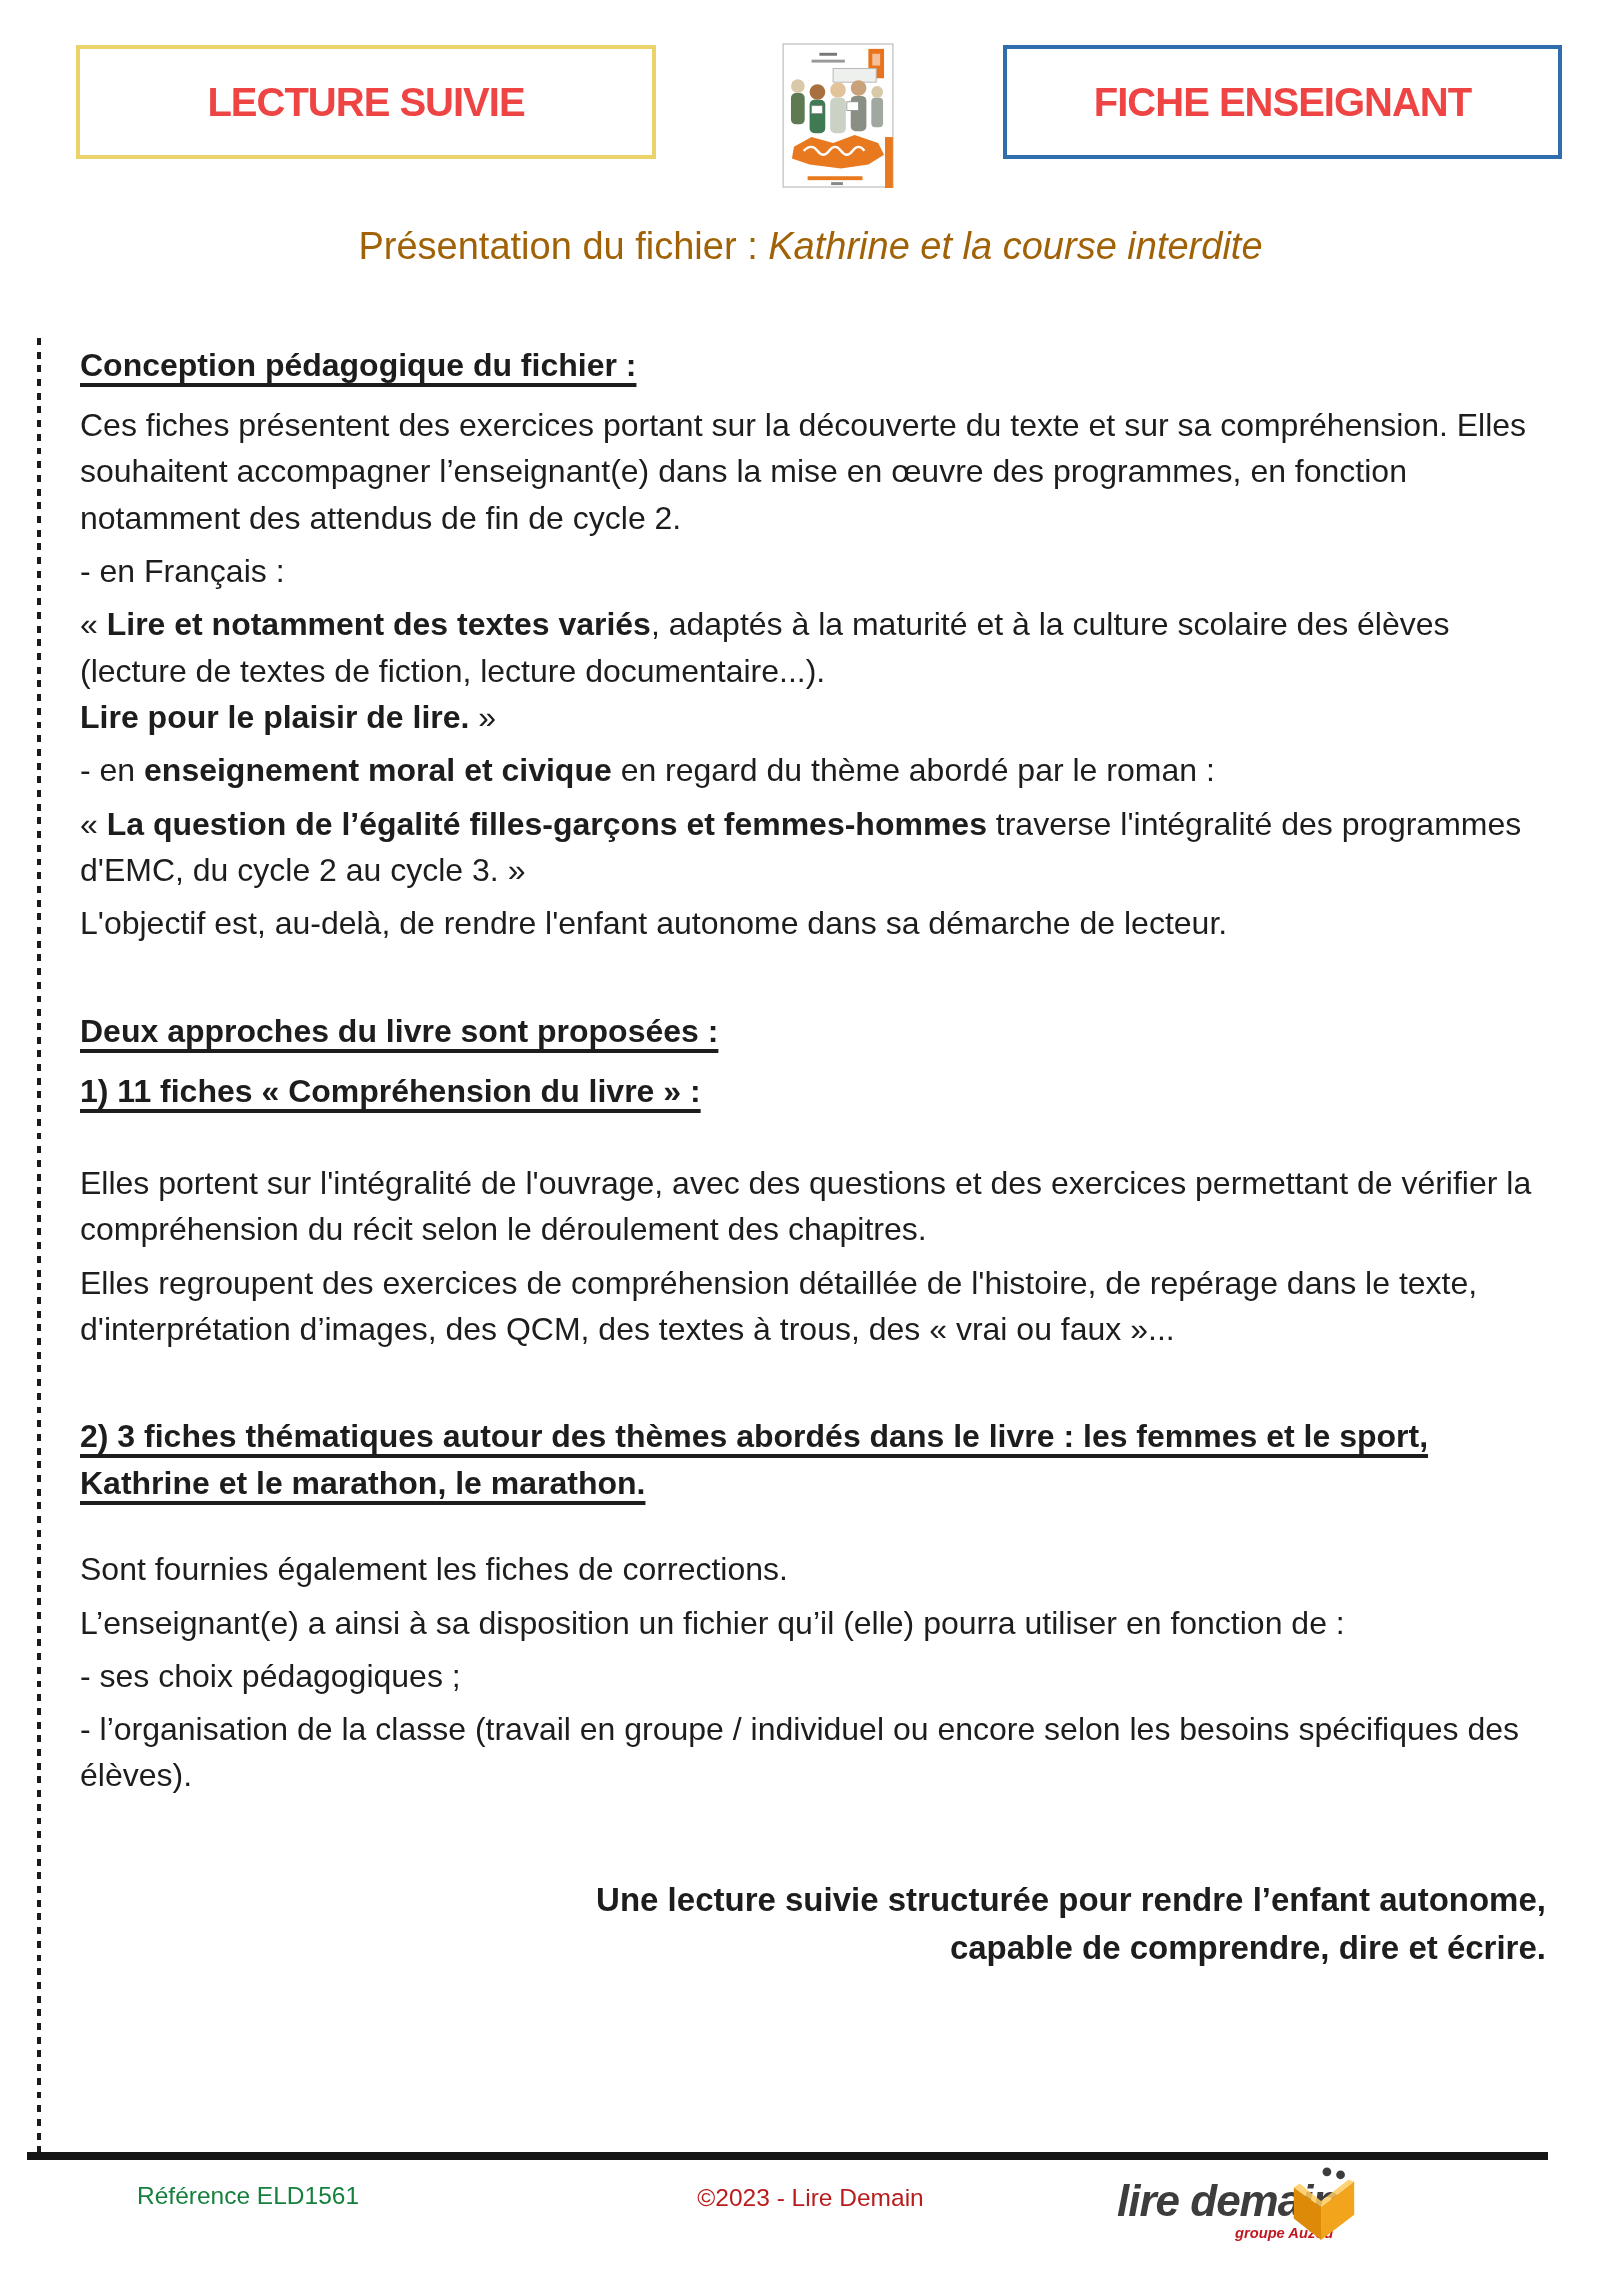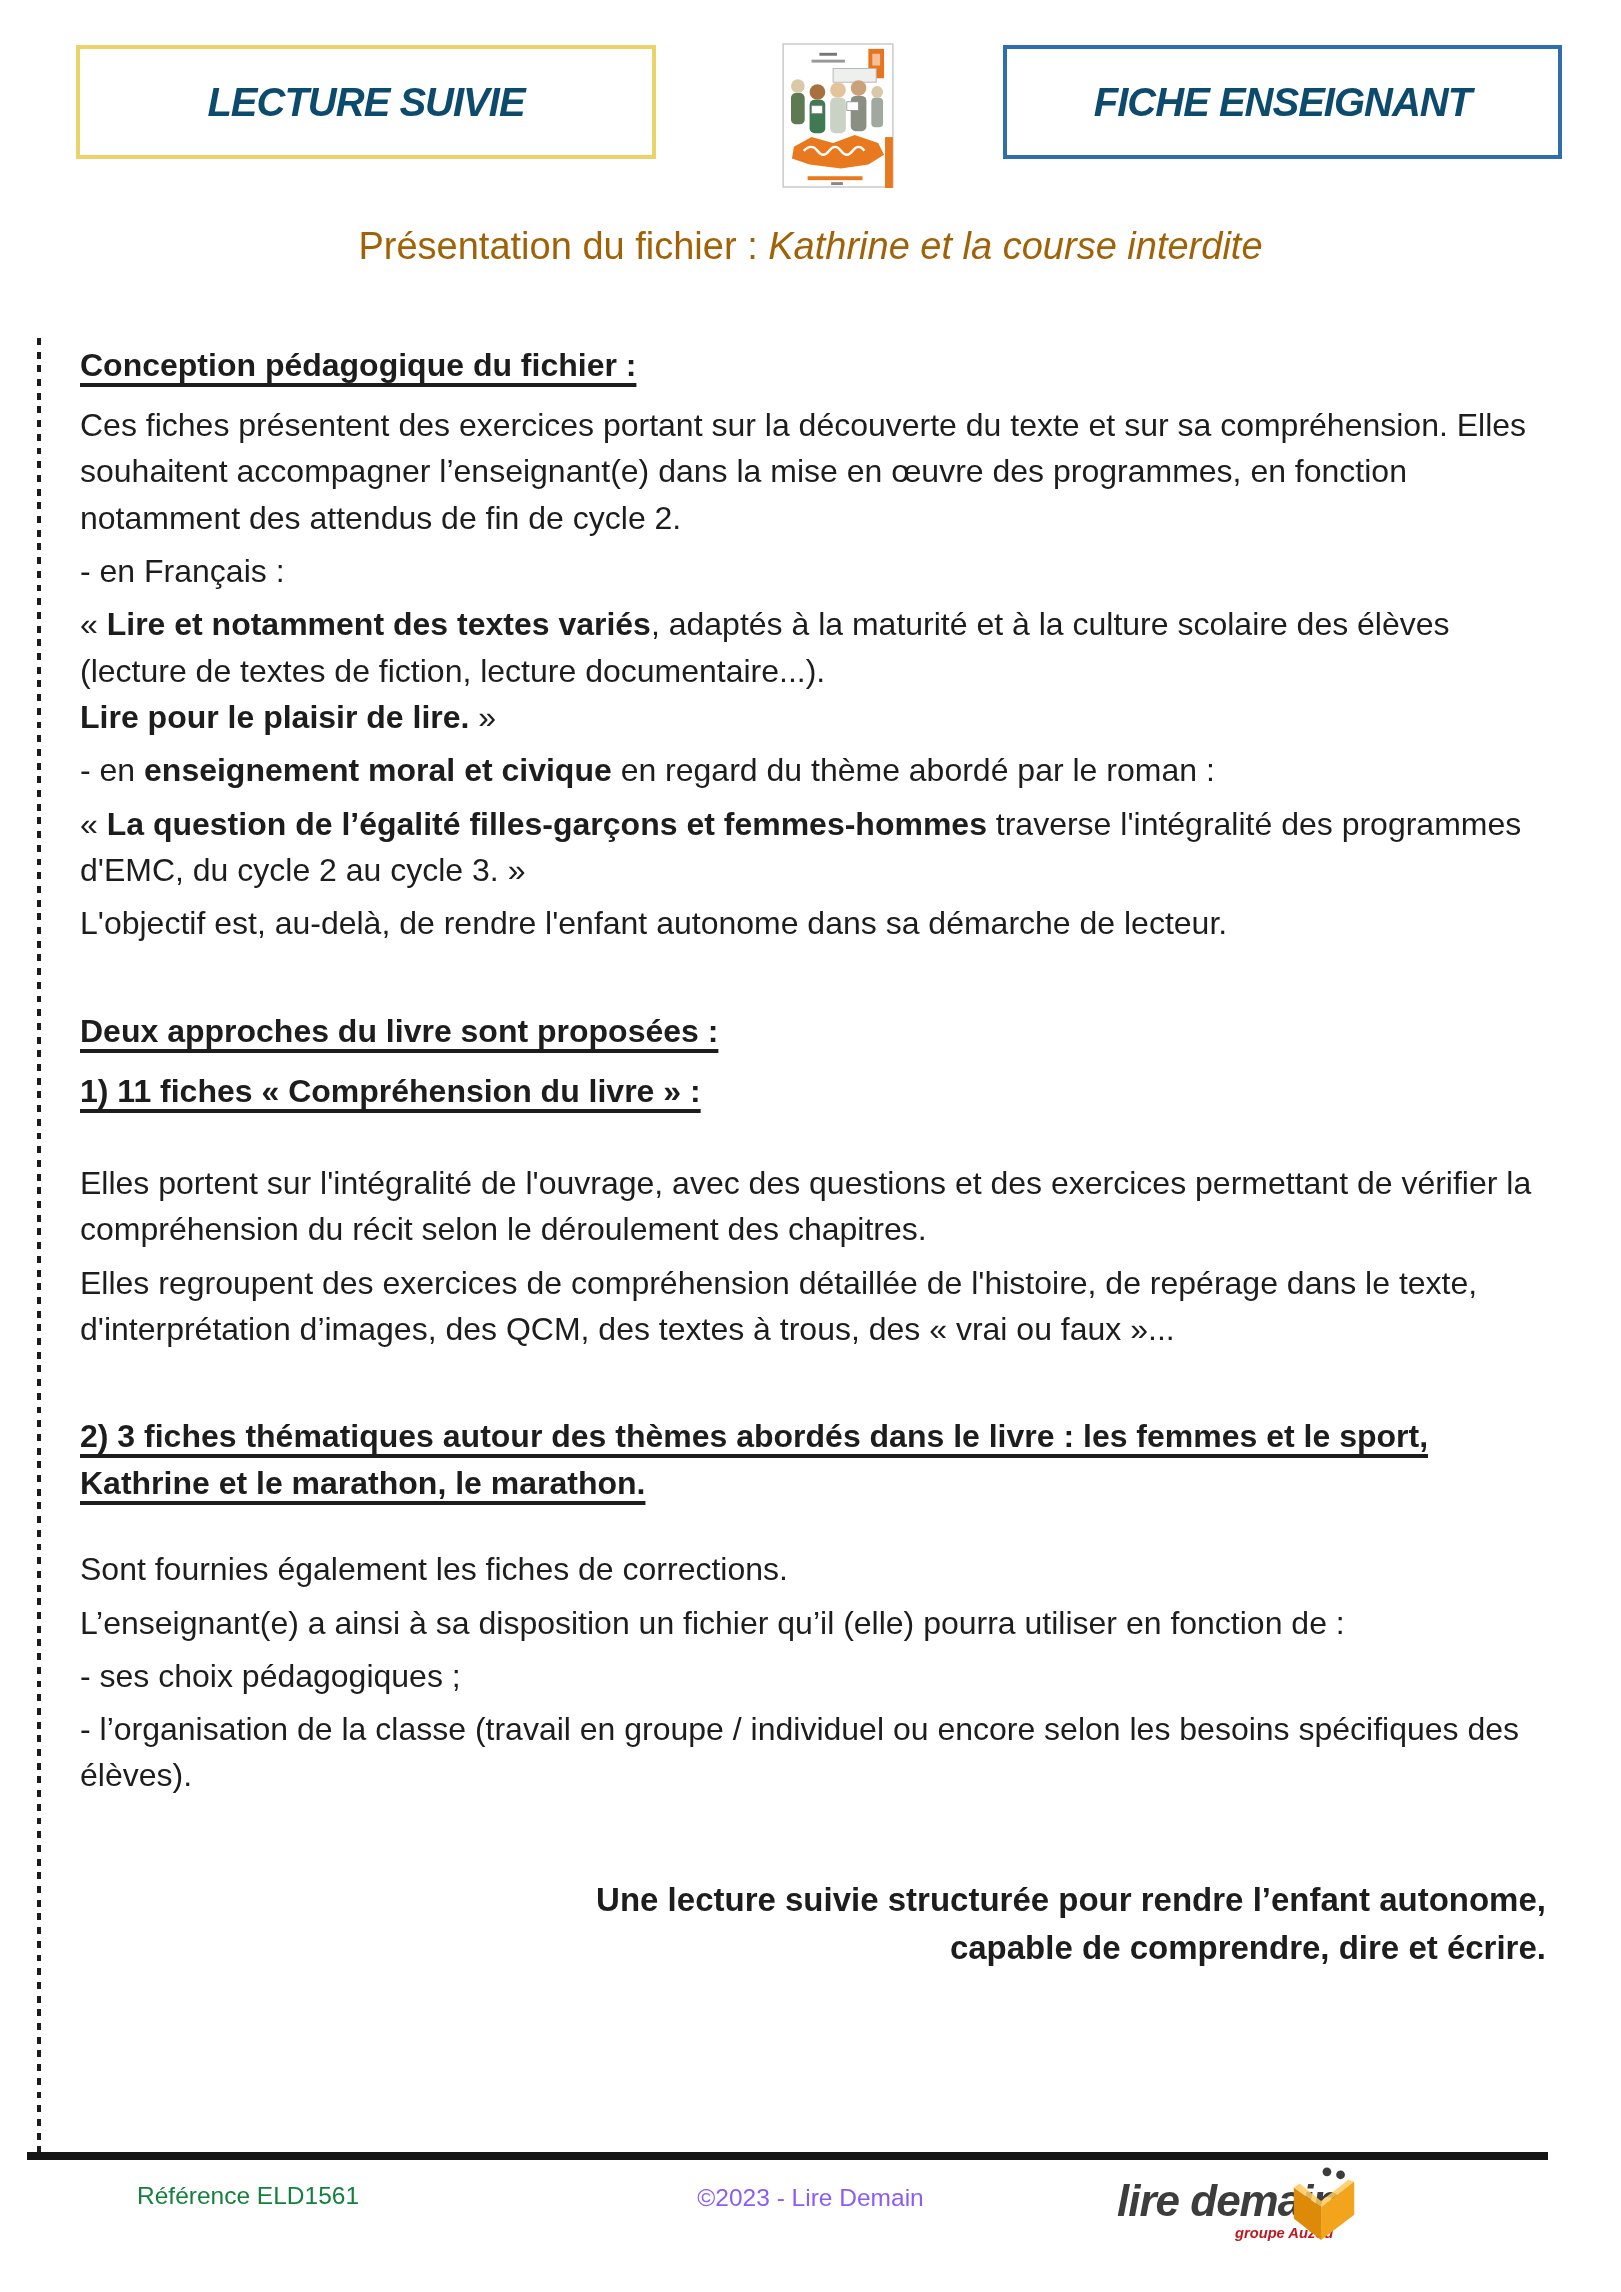--- a/index.html
+++ b/index.html
@@ -8,23 +8,22 @@
     background:#ffffff; overflow:hidden;
     font-family:"Liberation Sans","DejaVu Sans",sans-serif;
     color:#1d1d1d;
   }
 
   
   .header { position:absolute; top:45px; left:76px; right:59px; height:142px; }
   .hbox {
     position:absolute; top:0; height:106px;
     display:flex; align-items:center; justify-content:center;
-    font-weight:700; font-size:40px; letter-spacing:-1px; color:#0c4a6e;
+    font-weight:700; font-size:40px; letter-spacing:-1px; color:#ef4444;
     background:#ffffff;
-    font-style:italic;
   }
   .hbox-yellow { left:0; width:572px; border:4.9px solid #ecd26a; }
   .hbox-blue  { right:0; width:551px; border:4.9px solid #2f6dad; }
   .cover { position:absolute; left:706px; top:-2px; width:112px; height:145px; }
 
   
   .doc-title {
     position:absolute; top:225px; left:0; right:0;
     text-align:center; font-size:38px; color:#a16207;
   }
@@ -44,21 +43,21 @@
   }
   .content b { font-weight:700; }
   .gap-lg { height:47px; }
   .closing {
     margin-top:77px; text-align:right; font-weight:700; font-size:33px;
   }
 
   
   .divider { position:absolute; left:27.4px; top:2152px; width:1521px; height:7.8px; background:#151515; }
   .footer-ref { position:absolute; left:137px; top:2182px; font-size:24.5px; color:#15803d; }
-  .footer-copy { position:absolute; left:50%; transform:translateX(-50%); top:2184px; font-size:24.5px; color:#8b5cf6; }
+  .footer-copy { position:absolute; left:50%; transform:translateX(-50%); top:2184px; font-size:24.5px; color:#b91c1c; }
   .logo { position:absolute; left:1117px; top:2166px; width:284px; height:98px; }
   .logo-text {
     position:absolute; left:0; top:9.8px;
     font-size:44px; font-weight:700; font-style:italic; letter-spacing:-1px; color:#3d3d3d;
   }
   .logo-sub { position:absolute; left:118px; top:59px; font-size:14.7px; font-style:italic; font-weight:700; color:#c01820; }
   .logo-book { position:absolute; left:169px; top:-3.9px; }
 </style>
 </head>
 <body>

